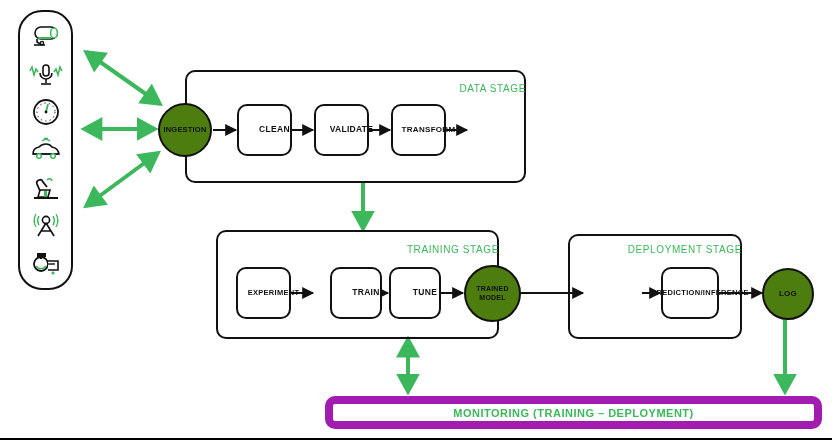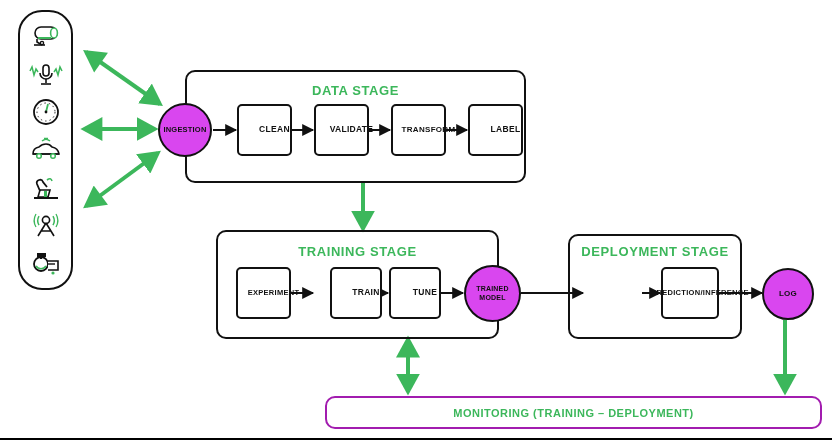--- a/index.html
+++ b/index.html
@@ -22,39 +22,39 @@
   svg.layer {
     position: absolute;
     left: 0;
     top: 0;
     width: 832px;
     height: 440px;
   }
   .node-box {
     position: absolute;
     border: 2px solid #111111;
-    border-radius: 5px;
+    border-radius: 10px;
     background: #ffffff;
     display: flex;
     align-items: center;
     justify-content: center;
     text-align: center;
     font-size: 8.5px;
     font-weight: 700;
     letter-spacing: 0.3px;
     color: #111111;
     line-height: 1.15;
     box-sizing: border-box;
     padding-left: 20px;
   }
   .node-circle {
     position: absolute;
     border: 2px solid #111111;
     border-radius: 50%;
-    background: #d946ef;
+    background: #4d7c0f;
     display: flex;
     align-items: center;
     justify-content: center;
     text-align: center;
     font-size: 8px;
     font-weight: 700;
     letter-spacing: 0.2px;
     color: #111111;
     line-height: 1.15;
     box-sizing: border-box;
@@ -62,25 +62,25 @@
   }
   .stage-frame {
     position: absolute;
     border: 2px solid #111111;
     border-radius: 10px;
     background: transparent;
     box-sizing: border-box;
   }
   .stage-title {
     position: absolute;
-    font-size: 13px;
-    font-weight: 700;
+    font-size: 10px;
+    font-weight: 400;
     letter-spacing: 0.6px;
     color: #3cb75b;
-    text-align: center;
+    text-align: right;
     white-space: nowrap;
   }
   .sensor-panel {
     position: absolute;
     border: 2px solid #111111;
     border-radius: 24px;
     background: #ffffff;
     box-sizing: border-box;
     display: flex;
     flex-direction: column;
@@ -90,21 +90,21 @@
   }
   .sensor-icon {
     width: 38px;
     height: 31px;
     display: flex;
     align-items: center;
     justify-content: center;
   }
   .monitor-bar {
     position: absolute;
-    border: 2px solid #a21caf;
+    border: 8px solid #a21caf;
     border-radius: 10px;
     background: #ffffff;
     box-sizing: border-box;
     display: flex;
     align-items: center;
     justify-content: center;
   }
   .monitor-label {
     font-size: 11px;
     font-weight: 700;
@@ -235,21 +235,20 @@
   </svg>
 
   <div class="stage-frame" style="left:185px; top:70px; width:341px; height:113px;"></div>
   <div class="stage-title" style="left:185px; top:83px; width:341px;">DATA STAGE</div>
 
   <div class="node-circle" style="left:158px; top:103px; width:54px; height:54px; font-size:7.5px;">INGESTION</div>
 
   <div class="node-box" style="left:237px; top:104px; width:55px; height:52px;">CLEAN</div>
   <div class="node-box" style="left:314px; top:104px; width:55px; height:52px;">VALIDATE</div>
   <div class="node-box" style="left:391px; top:104px; width:55px; height:52px; font-size:8px;">TRANSFORM</div>
-  <div class="node-box" style="left:468px; top:104px; width:55px; height:52px;">LABEL</div>
 
   <div class="stage-frame" style="left:216px; top:230px; width:283px; height:109px;"></div>
   <div class="stage-title" style="left:216px; top:244px; width:283px;">TRAINING STAGE</div>
 
   <div class="node-box" style="left:236px; top:267px; width:55px; height:52px; font-size:7.5px;">EXPERIMENT</div>
   <div class="node-box" style="left:330px; top:267px; width:52px; height:52px;">TRAIN</div>
   <div class="node-box" style="left:389px; top:267px; width:52px; height:52px;">TUNE</div>
 
   <div class="node-circle" style="left:464px; top:265px; width:57px; height:57px; flex-direction:column; font-size:7px;">
     <span>TRAINED</span>

